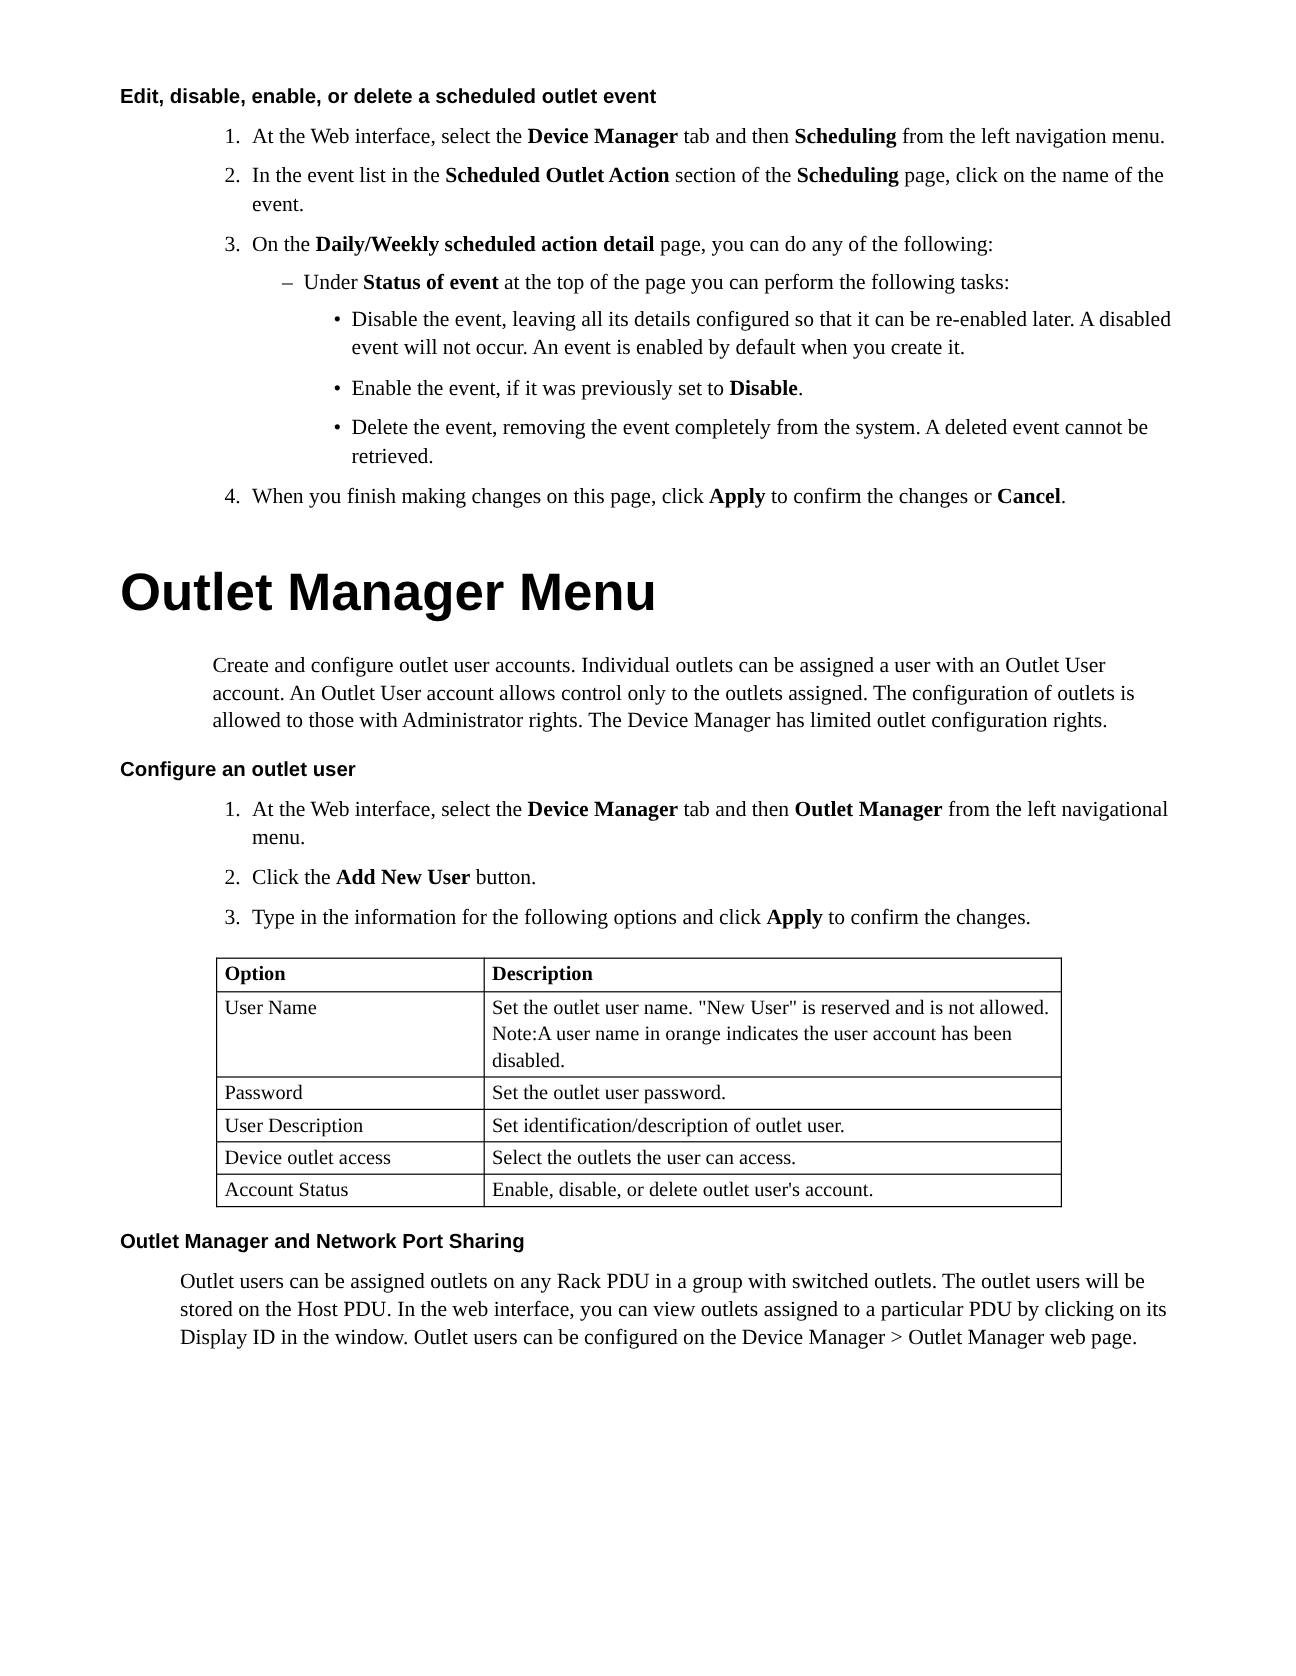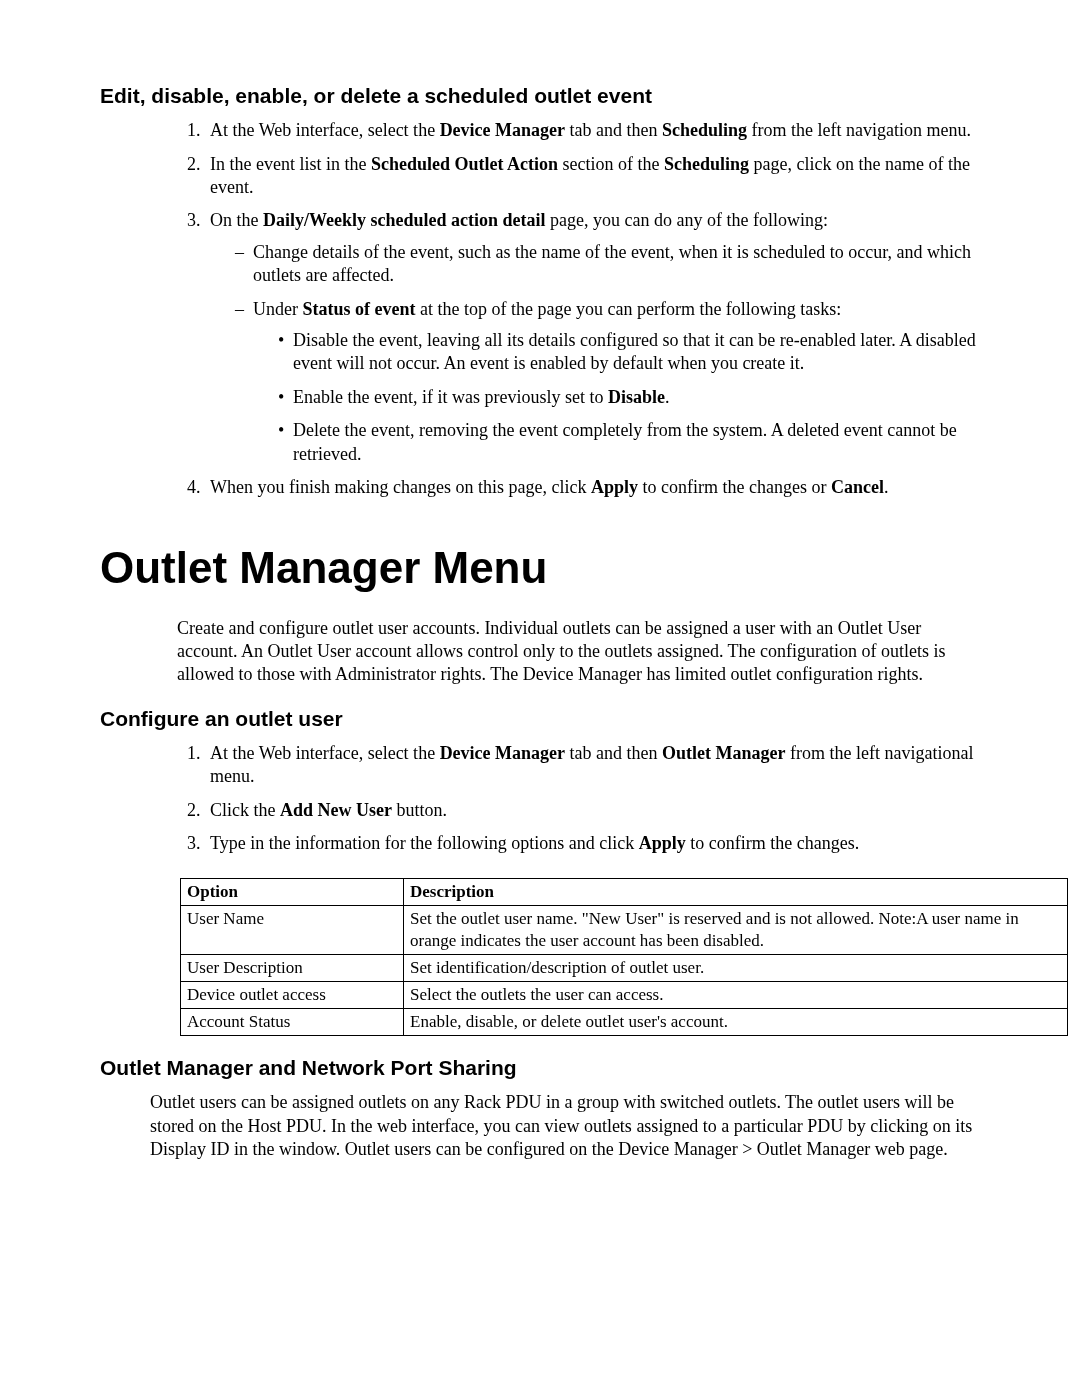--- a/index.html
+++ b/index.html
@@ -9,23 +9,23 @@
     color: #000;
     background: #fff;
     margin: 0;
     padding: 70px 100px 40px 100px;
     width: 1080px;
     box-sizing: border-box;
   }
   .section-heading {
     font-family: Arial, Helvetica, sans-serif;
     font-weight: bold;
-    font-size: 21px;
+    font-size: 17px;
     margin-bottom: 10px;
-    margin-top: 12px;
+    margin-top: 0;
   }
   .h1 {
     font-family: Arial, Helvetica, sans-serif;
     font-weight: bold;
     font-size: 44px;
     margin: 40px 0 20px 0;
   }
   ol.numbered {
     padding-left: 105px;
     margin: 0;
@@ -67,21 +67,21 @@
   }
   .para {
     margin: 0 0 26px 50px;
   }
   .intro-para {
     margin: 0 0 18px 77px;
   }
   table.options {
     border-collapse: collapse;
     margin: 22px 0 18px 80px;
-    width: 888px;
+    width: 705px;
   }
   table.options th, table.options td {
     border: 1px solid #000;
     padding: 2px 6px;
     text-align: left;
     vertical-align: top;
     font-size: 17px;
   }
   table.options th {
     font-weight: bold;
@@ -98,21 +98,20 @@
 <ol class="numbered">
   <li>
     <span>At the Web interface, select the </span><b>Device Manager</b><span> tab and then </span><b>Scheduling</b><span> from the left navigation menu.</span>
   </li>
   <li>
     <span>In the event list in the </span><b>Scheduled Outlet Action</b><span> section of the </span><b>Scheduling</b><span> page, click on the name of the event.</span>
   </li>
   <li>
     <span>On the </span><b>Daily/Weekly scheduled action detail</b><span> page, you can do any of the following:</span>
     <ul class="dash">
-      <li>Change details of the event, such as the name of the event, when it is scheduled to occur, and which outlets are affected.</li>
       <li>
         <span>Under </span><b>Status of event</b><span> at the top of the page you can perform the following tasks:</span>
         <ul class="bullet">
           <li>Disable the event, leaving all its details configured so that it can be re-enabled later. A disabled event will not occur. An event is enabled by default when you create it.</li>
           <li>
             <span>Enable the event, if it was previously set to </span><b>Disable</b><span>.</span>
           </li>
           <li>Delete the event, removing the event completely from the system. A deleted event cannot be retrieved.</li>
         </ul>
       </li>
@@ -145,20 +144,24 @@
       <th class="col-opt">Option</th>
       <th>Description</th>
     </tr>
   </thead>
   <tbody>
     <tr>
       <td>User Name</td>
       <td>Set the outlet user name. "New User" is reserved and is not allowed. Note:A user name in orange indicates the user account has been disabled.</td>
     </tr>
     <tr>
+      <td>Password</td>
+      <td>Set the outlet user password.</td>
+    </tr>
+    <tr>
       <td>User Description</td>
       <td>Set identification/description of outlet user.</td>
     </tr>
     <tr>
       <td>Device outlet access</td>
       <td>Select the outlets the user can access.</td>
     </tr>
     <tr>
       <td>Account Status</td>
       <td>Enable, disable, or delete outlet user's account.</td>

